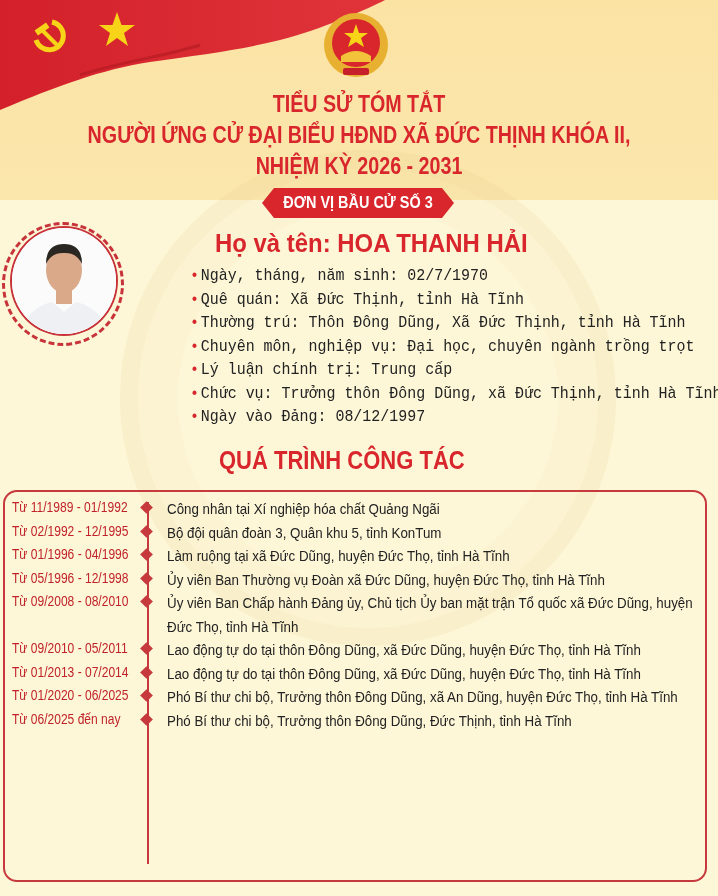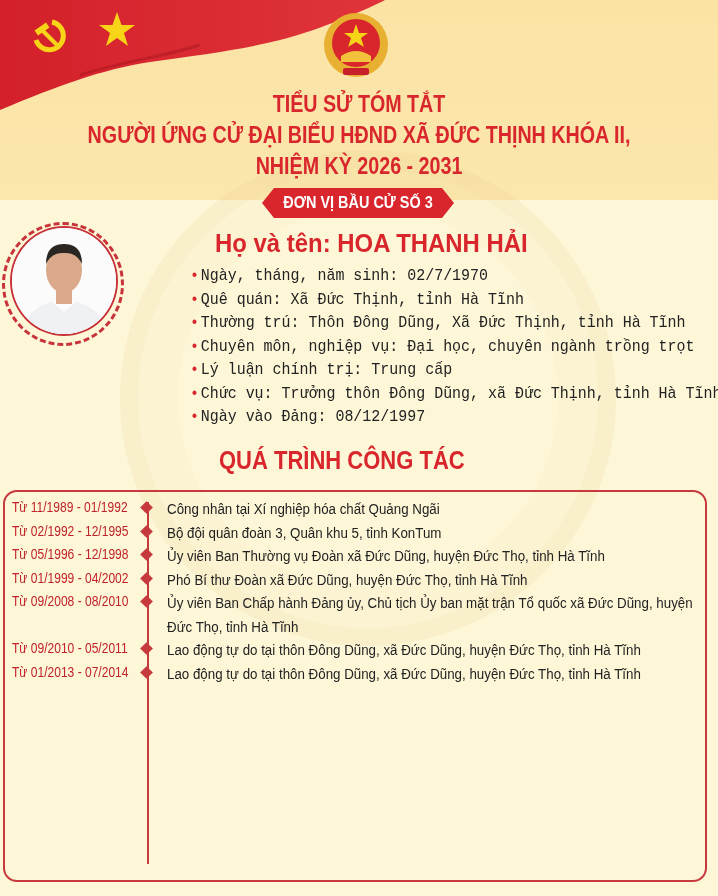--- a/index.html
+++ b/index.html
@@ -128,37 +128,47 @@
       <span class="date">Từ 11/1989 - 01/1992</span>
       <span class="diamond"></span>
       <div class="desc">Công nhân tại Xí nghiệp hóa chất Quảng Ngãi</div>
     </div>
   <div class="row">
       <span class="date">Từ 02/1992 - 12/1995</span>
       <span class="diamond"></span>
       <div class="desc">Bộ đội quân đoàn 3, Quân khu 5, tỉnh KonTum</div>
     </div>
   <div class="row">
+      <span class="date">Từ 01/1996 - 04/1996</span>
+      <span class="diamond"></span>
+      <div class="desc">Làm ruộng tại xã Đức Dũng, huyện Đức Thọ, tỉnh Hà Tĩnh</div>
+    </div>
+  <div class="row">
       <span class="date">Từ 05/1996 - 12/1998</span>
       <span class="diamond"></span>
       <div class="desc">Ủy viên Ban Thường vụ Đoàn xã Đức Dũng, huyện Đức Thọ, tỉnh Hà Tĩnh</div>
-    </div>
-  <div class="row">
-      <span class="date">Từ 01/1999 - 04/2002</span>
-      <span class="diamond"></span>
-      <div class="desc">Phó Bí thư Đoàn xã Đức Dũng, huyện Đức Thọ, tỉnh Hà Tĩnh</div>
     </div>
   <div class="row">
       <span class="date">Từ 09/2008 - 08/2010</span>
       <span class="diamond"></span>
       <div class="desc">Ủy viên Ban Chấp hành Đảng ủy, Chủ tịch Ủy ban mặt trận Tổ quốc xã Đức Dũng, huyện Đức Thọ, tỉnh Hà Tĩnh</div>
     </div>
   <div class="row">
       <span class="date">Từ 09/2010 - 05/2011</span>
       <span class="diamond"></span>
       <div class="desc">Lao động tự do tại thôn Đông Dũng, xã Đức Dũng, huyện Đức Thọ, tỉnh Hà Tĩnh</div>
     </div>
   <div class="row">
       <span class="date">Từ 01/2013 - 07/2014</span>
       <span class="diamond"></span>
       <div class="desc">Lao động tự do tại thôn Đông Dũng, xã Đức Dũng, huyện Đức Thọ, tỉnh Hà Tĩnh</div>
     </div>
+  <div class="row">
+      <span class="date">Từ 01/2020 - 06/2025</span>
+      <span class="diamond"></span>
+      <div class="desc">Phó Bí thư chi bộ, Trưởng thôn Đông Dũng, xã An Dũng, huyện Đức Thọ, tỉnh Hà Tĩnh</div>
+    </div>
+  <div class="row">
+      <span class="date">Từ 06/2025 đến nay</span>
+      <span class="diamond"></span>
+      <div class="desc">Phó Bí thư chi bộ, Trưởng thôn Đông Dũng, Đức Thịnh, tỉnh Hà Tĩnh</div>
+    </div>
 </div>
 
 </body></html>

